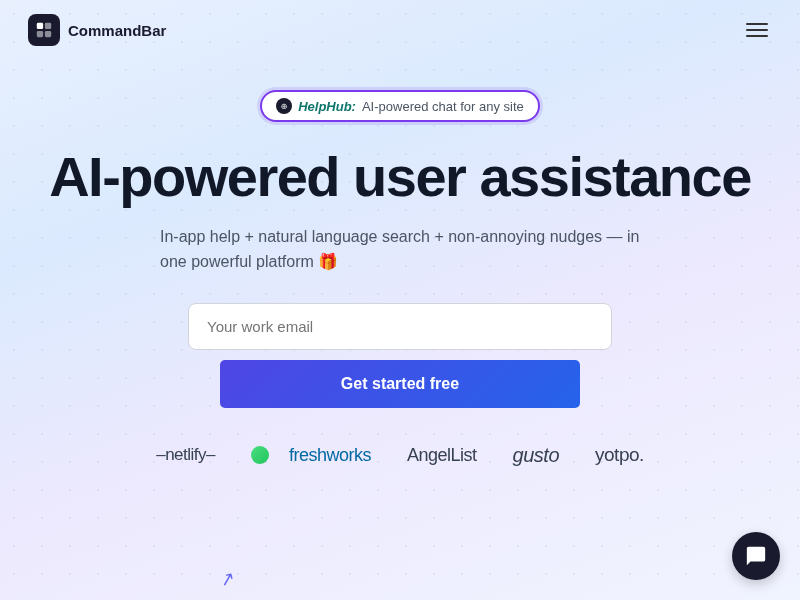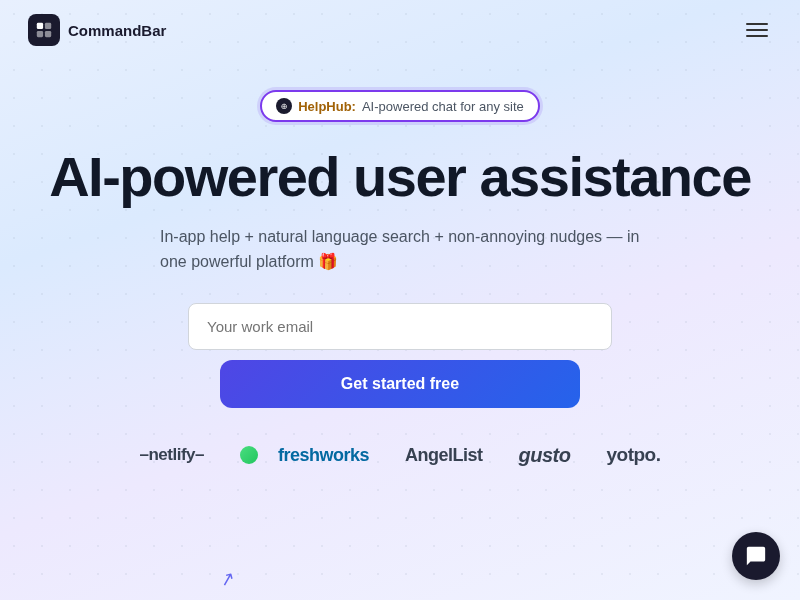--- a/index.html
+++ b/index.html
@@ -112,21 +112,22 @@
       border-radius: 50%;
       display: flex;
       align-items: center;
       justify-content: center;
       color: white;
       font-size: 8px;
     }
 
     .badge-label {
       font-weight: 700;
-      color: #a16207;
+      color: #0f766e;
+      font-style: italic;
     }
 
     .badge-desc {
       color: #4b5563;
     }
 
     
     .headline {
       font-size: 56px;
       font-weight: 700;
@@ -161,39 +162,39 @@
       display: block;
     }
 
     
     .cta-btn {
       width: 360px;
       padding: 15px;
       background: linear-gradient(135deg, #4f46e5, #2563eb);
       color: white;
       border: none;
-      border-radius: 12px;
+      border-radius: 5px;
       font-size: 16px;
       font-weight: 600;
       cursor: pointer;
       margin-bottom: 36px;
     }
 
     
     .logo-bar {
       display: flex;
       align-items: center;
       gap: 36px;
       justify-content: center;
       flex-wrap: wrap;
     }
 
     .brand-logo {
       font-size: 18px;
-      font-weight: 700;
+      font-weight: 400;
       color: #6b7280;
       letter-spacing: -0.5px;
       display: flex;
       align-items: center;
       gap: 4px;
       justify-content: flex-end;
     }
 
     .brand-logo.netlify {
       color: #374151;

